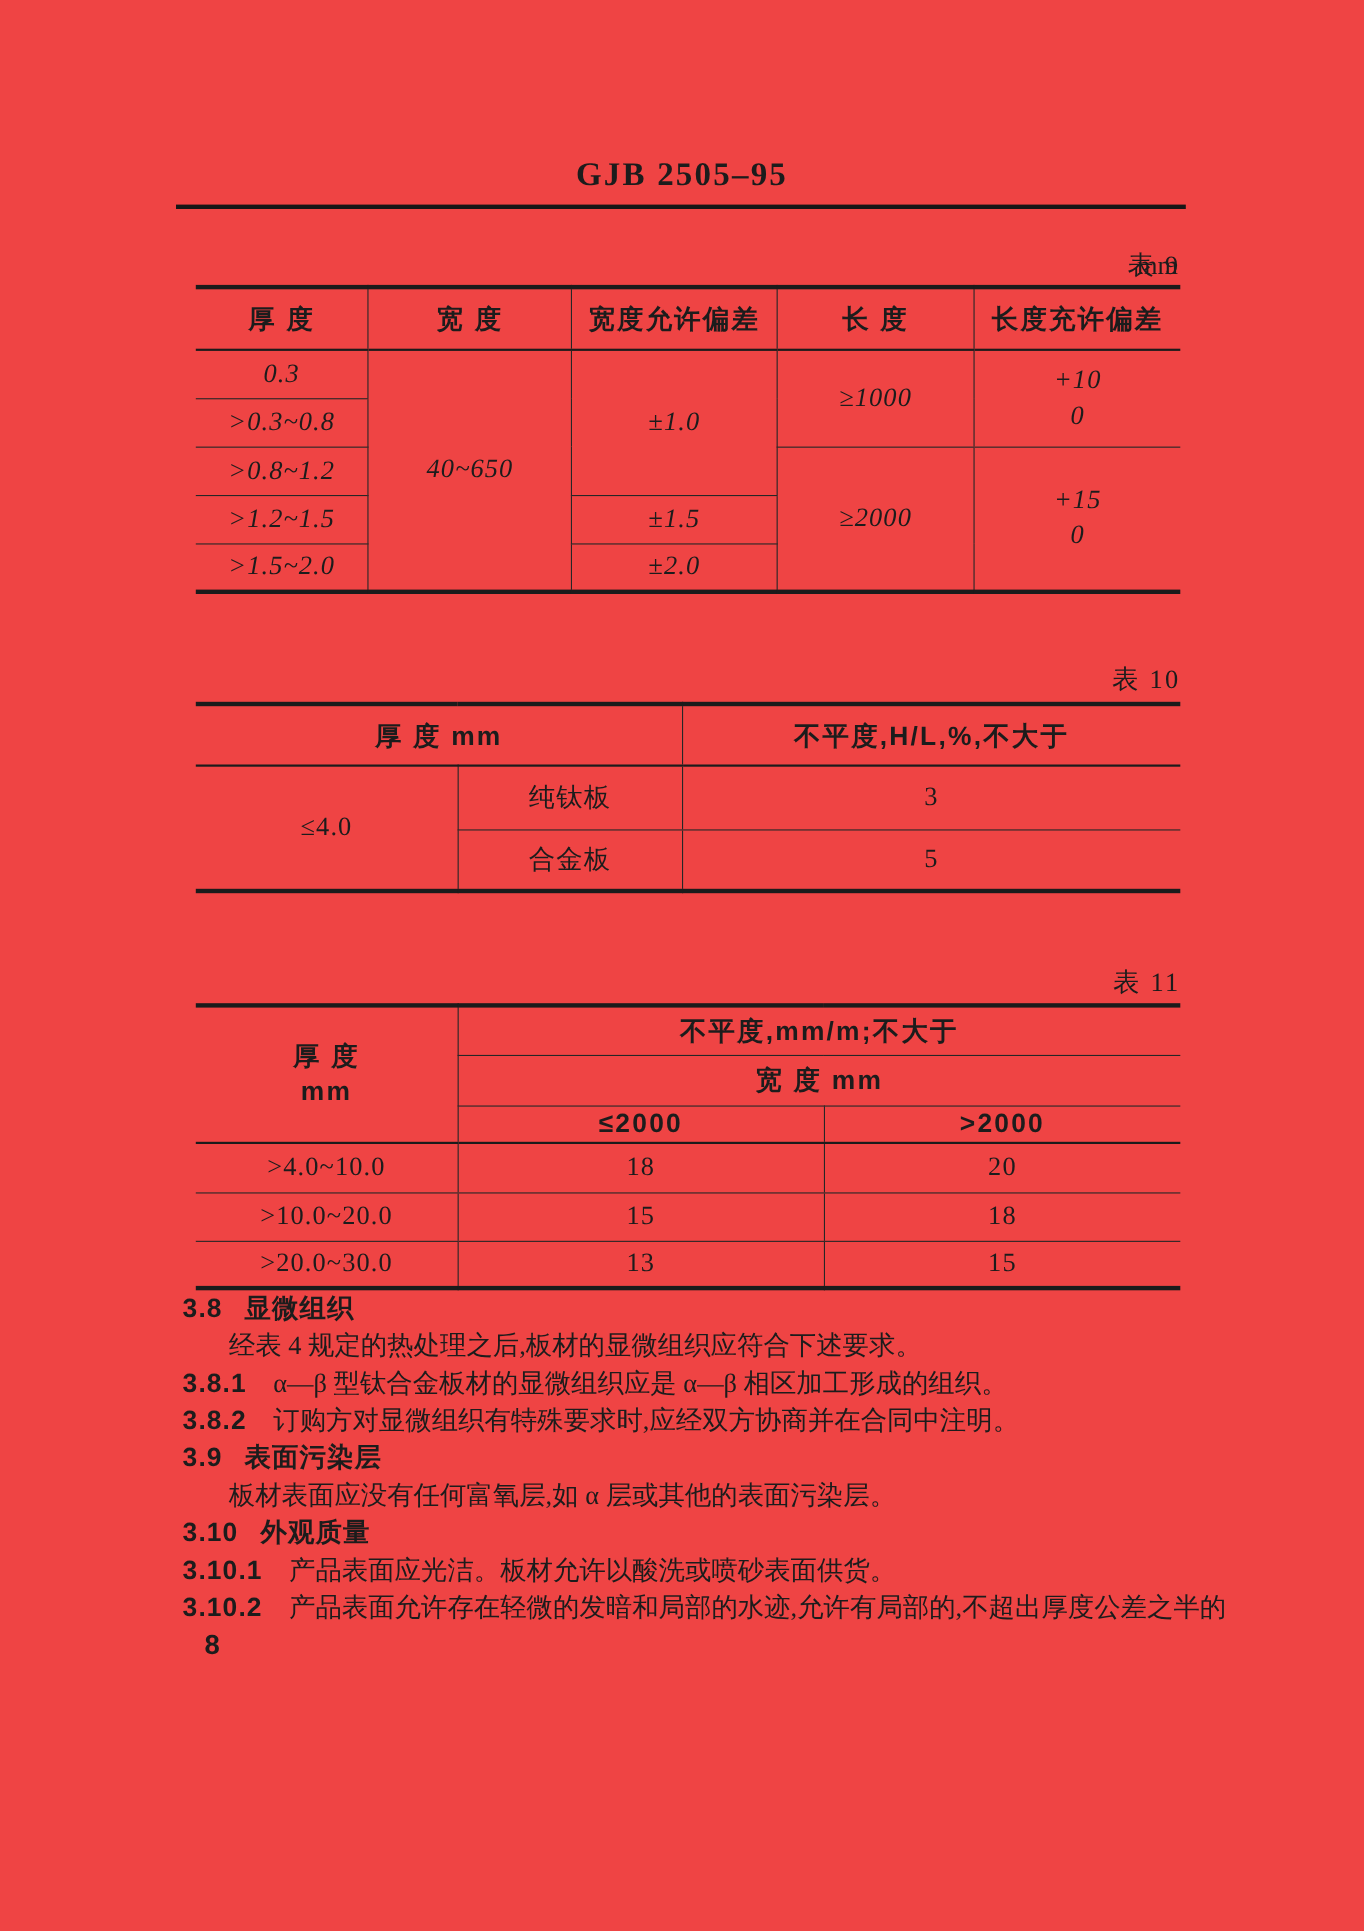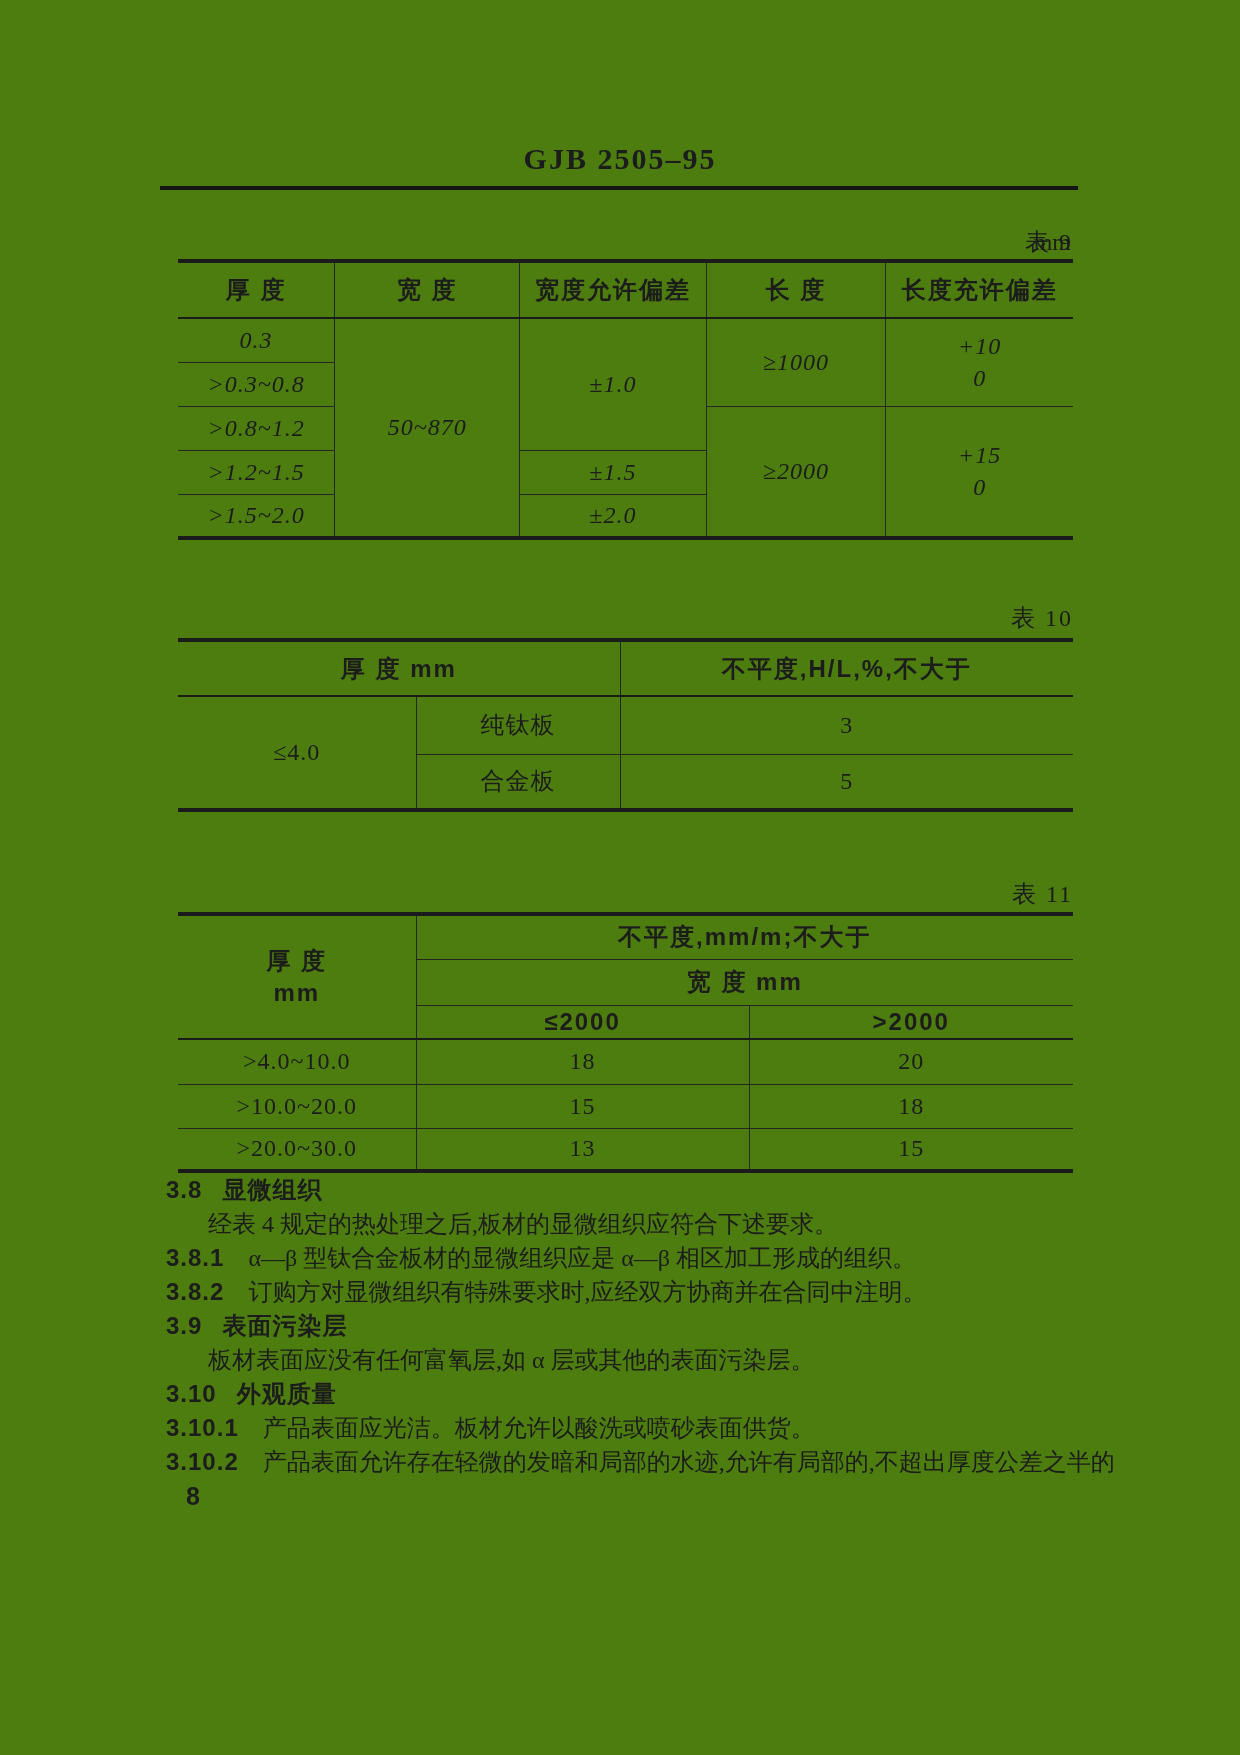--- a/index.html
+++ b/index.html
@@ -4,21 +4,21 @@
 <style>
   * { margin:0; padding:0; box-sizing:border-box; }
   html,body { background:#ffffff; }
   body {
     width:1240px; height:1755px;
     font-family:"Liberation Serif", serif;
     color:#1c1c1c;
   }
   .page {
     position:relative; width:1240px; height:1755px;
-    background:#4d7c0f; overflow:hidden;
+    background:#ef4444; overflow:hidden;
     padding-top:143px;
   }
   
   .doc-header {
     text-align:center; font-family:"Liberation Serif", serif;
     font-weight:bold; font-size:30px; line-height:32px; letter-spacing:2px;
   }
   .header-rule {
     margin:11px 0 0 160px; width:918px;
     border-top:4px solid #161616;
@@ -109,21 +109,21 @@
         <th class="nol thickline">厚  度</th>
         <th class="thickline">宽  度</th>
         <th class="thickline">宽度允许偏差</th>
         <th class="thickline">长  度</th>
         <th class="thickline">长度充许偏差</th>
       </tr>
     </thead>
     <tbody>
       <tr>
         <td class="nol">0.3</td>
-        <td rowspan="5">50~870</td>
+        <td rowspan="5">40~650</td>
         <td rowspan="3">±1.0</td>
         <td rowspan="2">≥1000</td>
         <td rowspan="2" class="pre">+10
 0</td>
       </tr>
       <tr>
         <td class="nol">&gt;0.3~0.8</td>
       </tr>
       <tr>
         <td class="nol">&gt;0.8~1.2</td>

